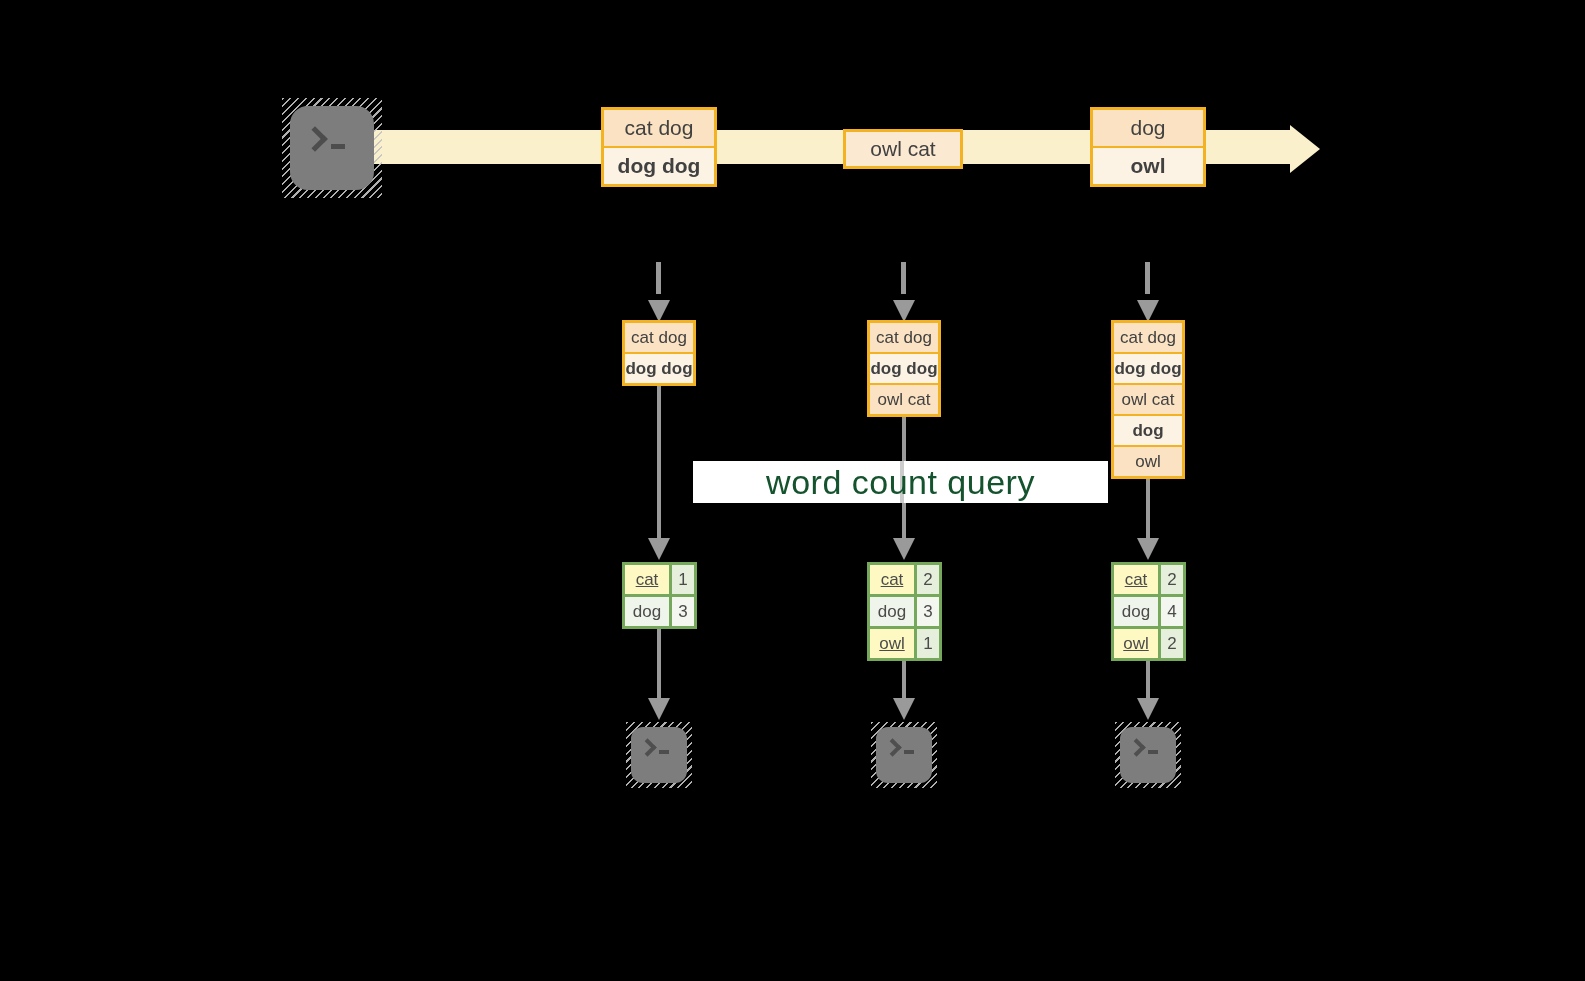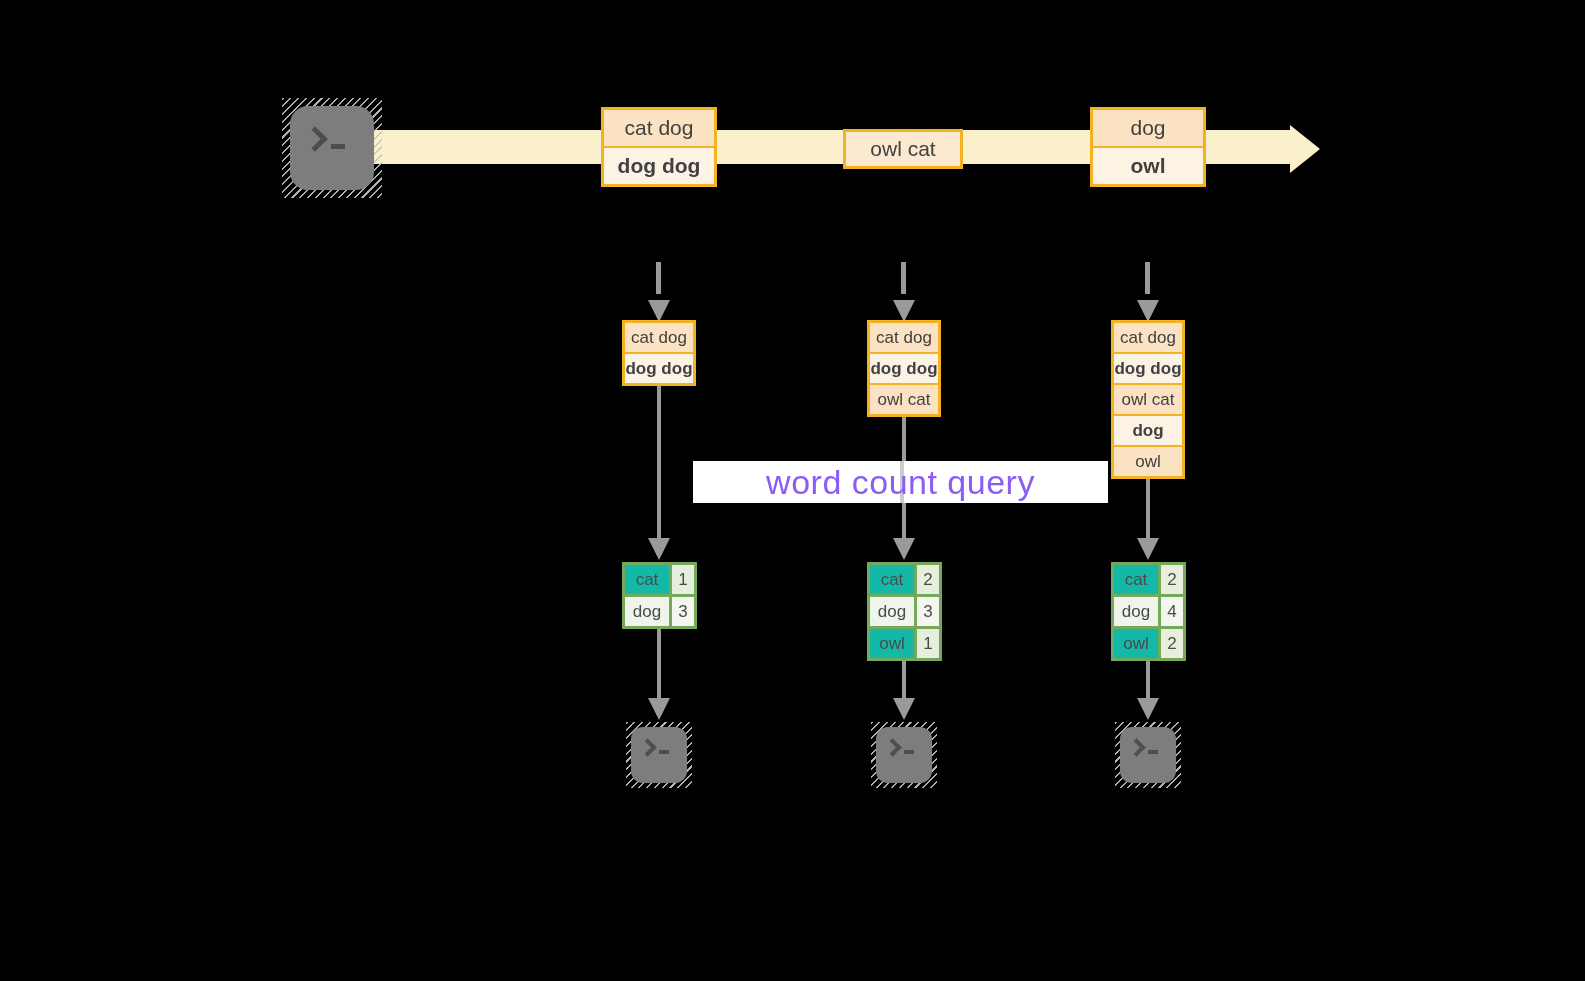--- a/index.html
+++ b/index.html
@@ -41,27 +41,27 @@
   
   .dash{width:5px;background:#9a9a9a;}
   .vline{width:4px;background:#9a9a9a;}
   .ahead{width:0;height:0;border-left:11px solid transparent;border-right:11px solid transparent;
          border-top:22px solid #9a9a9a;}
 
   
   .banner{left:693px;top:461px;width:415px;height:42px;background:#ffffff;
           display:flex;align-items:center;justify-content:center;}
   .banner-line{position:absolute;left:207px;top:0;width:4px;height:42px;background:#cccccc;}
-  .banner-text{position:relative;font-size:34px;font-weight:300;color:#8b5cf6;letter-spacing:.5px;}
+  .banner-text{position:relative;font-size:34px;font-weight:300;color:#14532d;letter-spacing:.5px;}
 
   
   .wctable{display:grid;grid-template-columns:44px 22px;grid-auto-rows:29px;gap:3px;
            background:#76A85C;border:3px solid #76A85C;box-sizing:content-box;}
   .wcell{display:flex;align-items:center;justify-content:center;font-size:17px;color:#4b4b4b;}
-  .wcell.dk{background:#14b8a6;}
+  .wcell.dk{background:#fef9c3;text-decoration:underline;}
   .wcell.dkc{background:#E6EFDC;}
   .wcell.lt{background:#F0F5EB;}
   .wcell.ltc{background:#F3F7EF;}
 </style>
 </head>
 <body>
 
 <div class="canvas">
 
   <div class="abs stream-band"></div>

